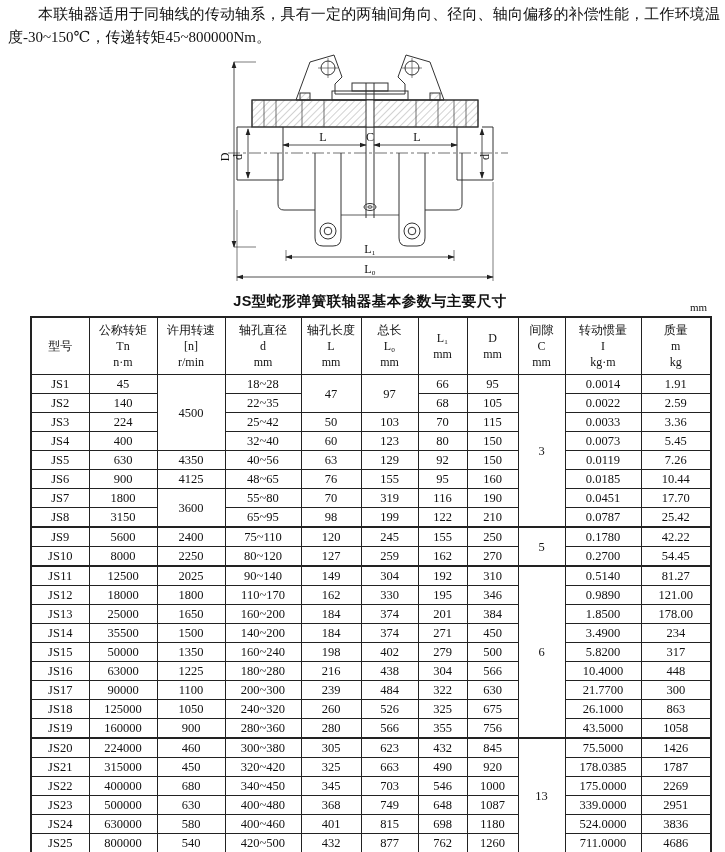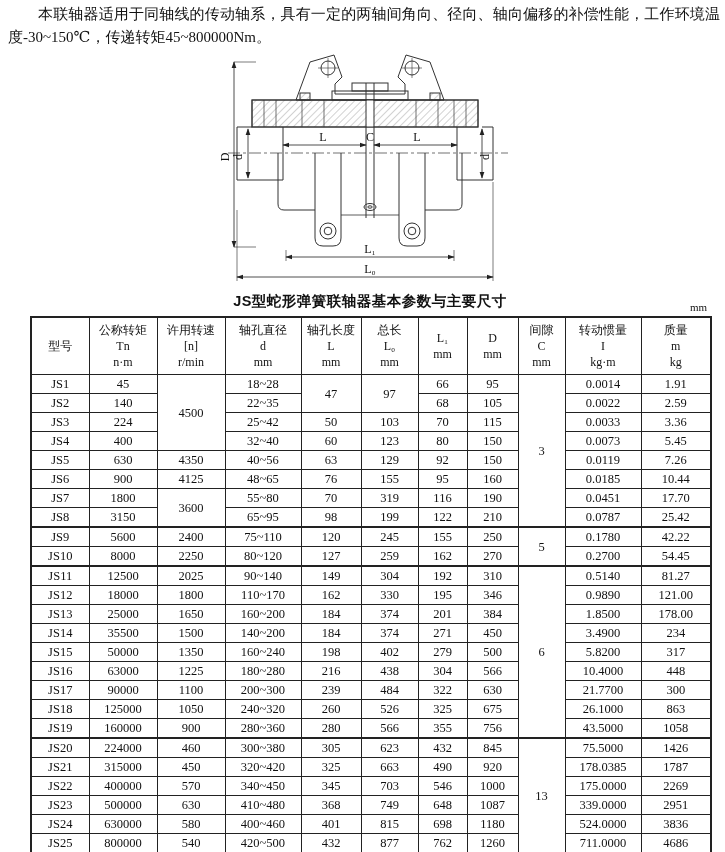--- a/index.html
+++ b/index.html
@@ -429,34 +429,34 @@
         <td>325</td>
         <td>663</td>
         <td>490</td>
         <td>920</td>
         <td>178.0385</td>
         <td>1787</td>
       </tr>
       <tr>
         <td>JS22</td>
         <td>400000</td>
-        <td>570</td>
+        <td>680</td>
         <td>340~450</td>
         <td>345</td>
         <td>703</td>
         <td>546</td>
         <td>1000</td>
         <td>175.0000</td>
         <td>2269</td>
       </tr>
       <tr>
         <td>JS23</td>
         <td>500000</td>
         <td>630</td>
-        <td>410~480</td>
+        <td>400~480</td>
         <td>368</td>
         <td>749</td>
         <td>648</td>
         <td>1087</td>
         <td>339.0000</td>
         <td>2951</td>
       </tr>
       <tr>
         <td>JS24</td>
         <td>630000</td>

